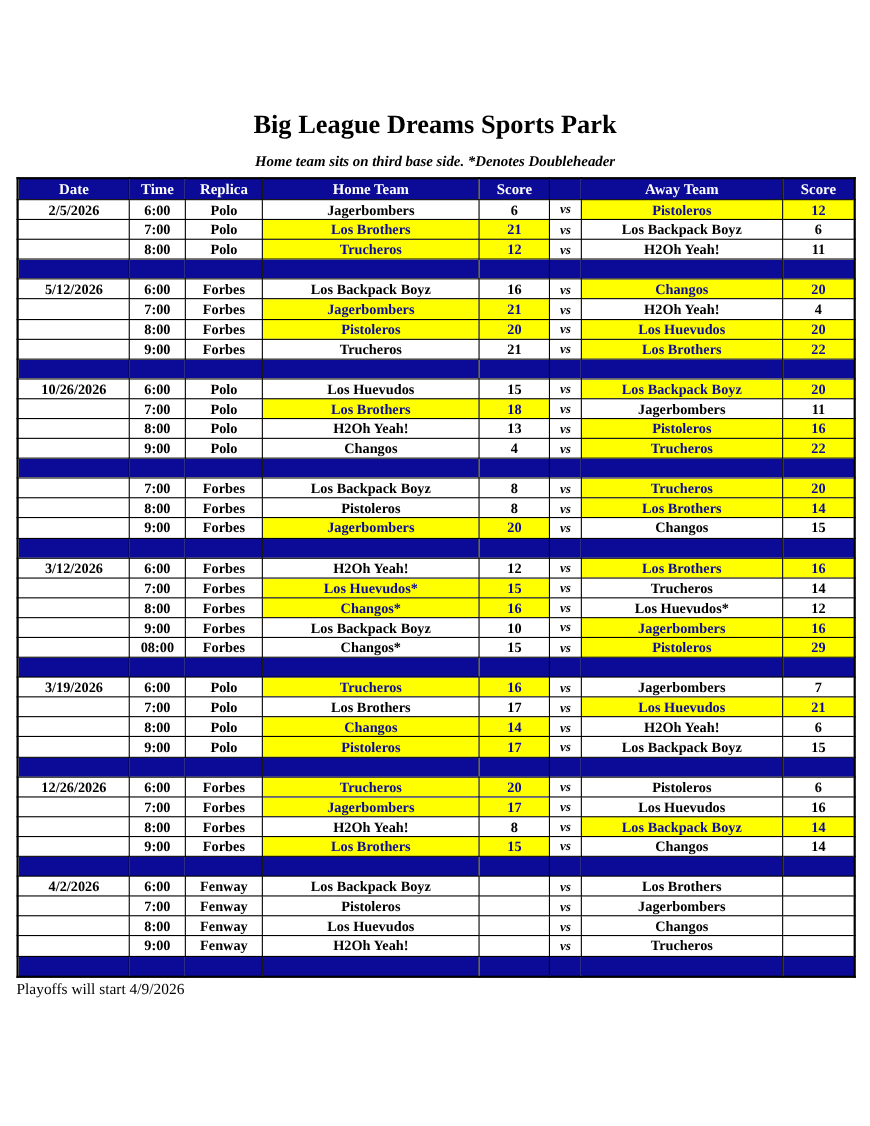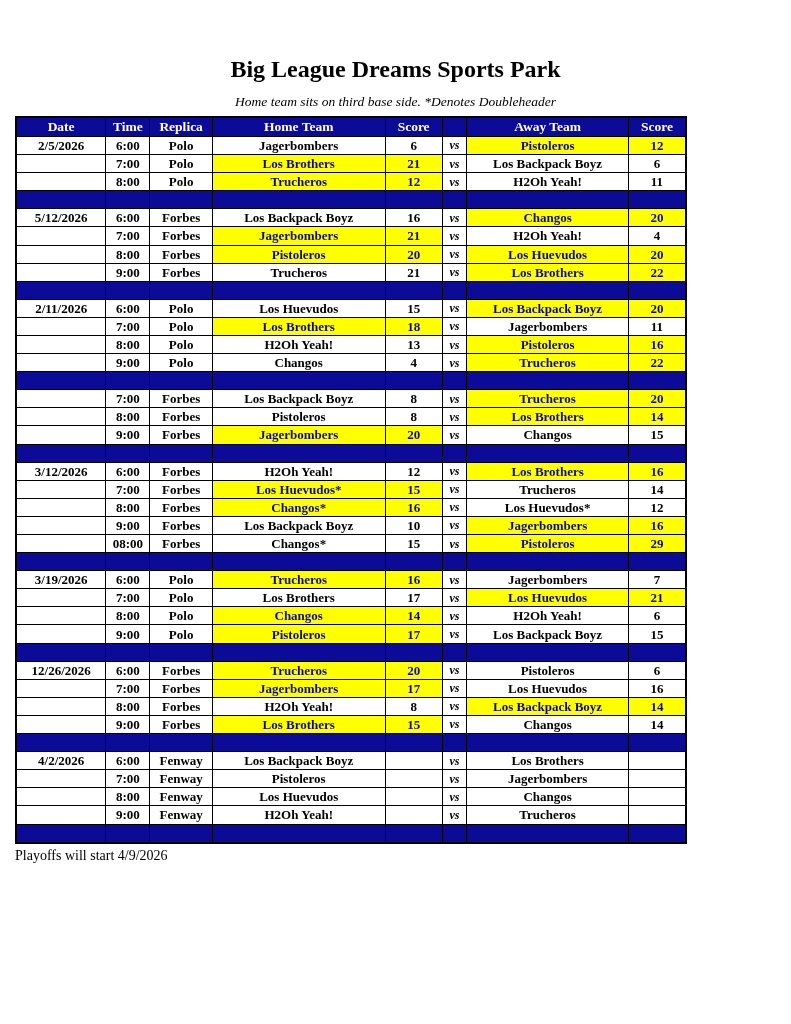--- a/index.html
+++ b/index.html
@@ -12,46 +12,47 @@
     font-family: "Liberation Serif", serif;
   }
   :root {
     --navy: #0b0b97;
     --yellow: #ffff00;
     --ink: #000000;
   }
   .header-block {
     padding-top: 56px;
     text-align: center;
+    margin-top: 45px;
   }
   .doc-title {
     font-size: 24px;
     font-weight: bold;
     color: var(--ink);
     line-height: 1.15;
   }
   .doc-subtitle {
     font-size: 19px;
     font-weight: bold;
     color: var(--ink);
     margin-top: 6px;
     line-height: 1.1;
   }
   .doc-note {
     font-size: 13.5px;
-    font-weight: normal;
+    font-weight: bold;
     font-style: italic;
     color: var(--ink);
     margin-top: 11px;
     line-height: 1.1;
   }
   table.schedule {
     border-collapse: collapse;
     table-layout: fixed;
-    width: 672px;
+    width: 763px;
     margin: 7px 18px 0 15px;
     border: 2px solid #000;
   }
   .schedule th, .schedule td {
     border: 1px solid #000;
     padding: 0;
     height: 17.1px;
     text-align: center;
     vertical-align: middle;
     font-weight: bold;
@@ -210,21 +211,21 @@
         <td class="sep-cell"></td>
         <td class="sep-cell"></td>
         <td class="sep-cell"></td>
         <td class="sep-cell"></td>
         <td class="sep-cell"></td>
         <td class="sep-cell"></td>
         <td class="sep-cell"></td>
         <td class="sep-cell"></td>
       </tr>
       <tr>
-        <td>2/11/2026</td>
+        <td>10/26/2026</td>
         <td>6:00</td>
         <td>Polo</td>
         <td>Los Huevudos</td>
         <td>15</td>
         <td class="vs-cell">vs</td>
         <td class="win">Los Backpack Boyz</td>
         <td class="win">20</td>
       </tr>
       <tr>
         <td></td>

